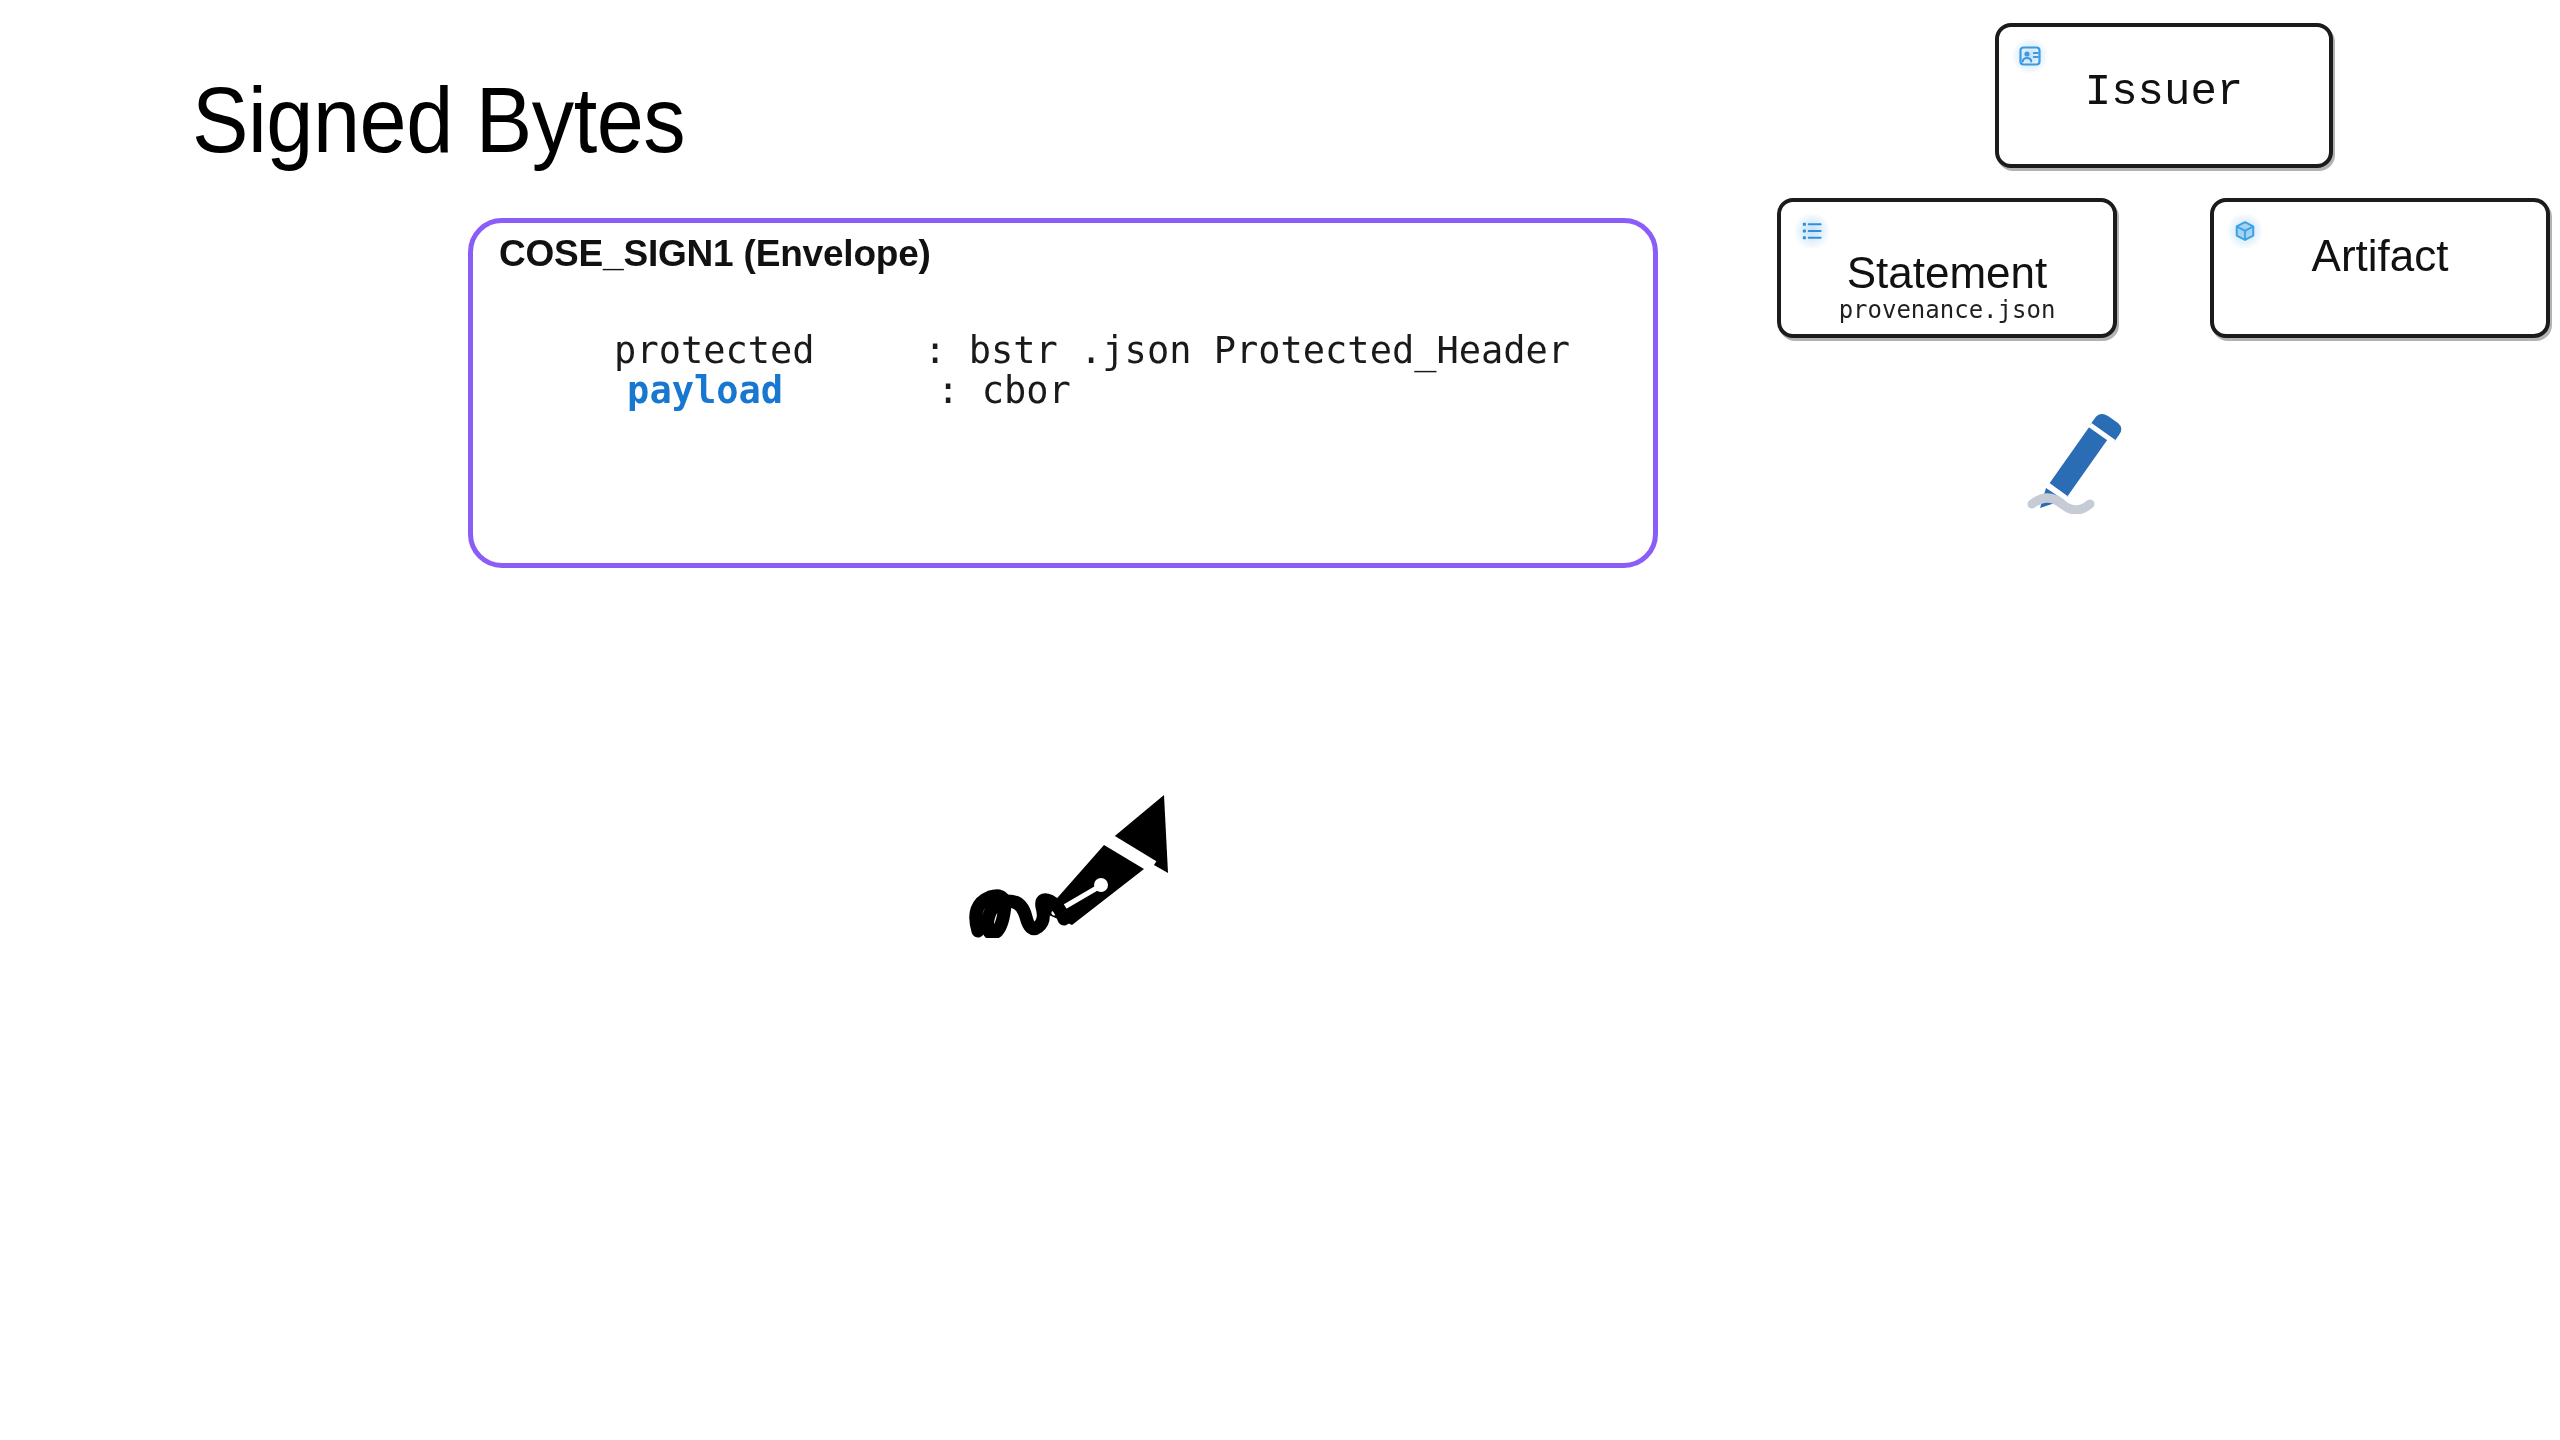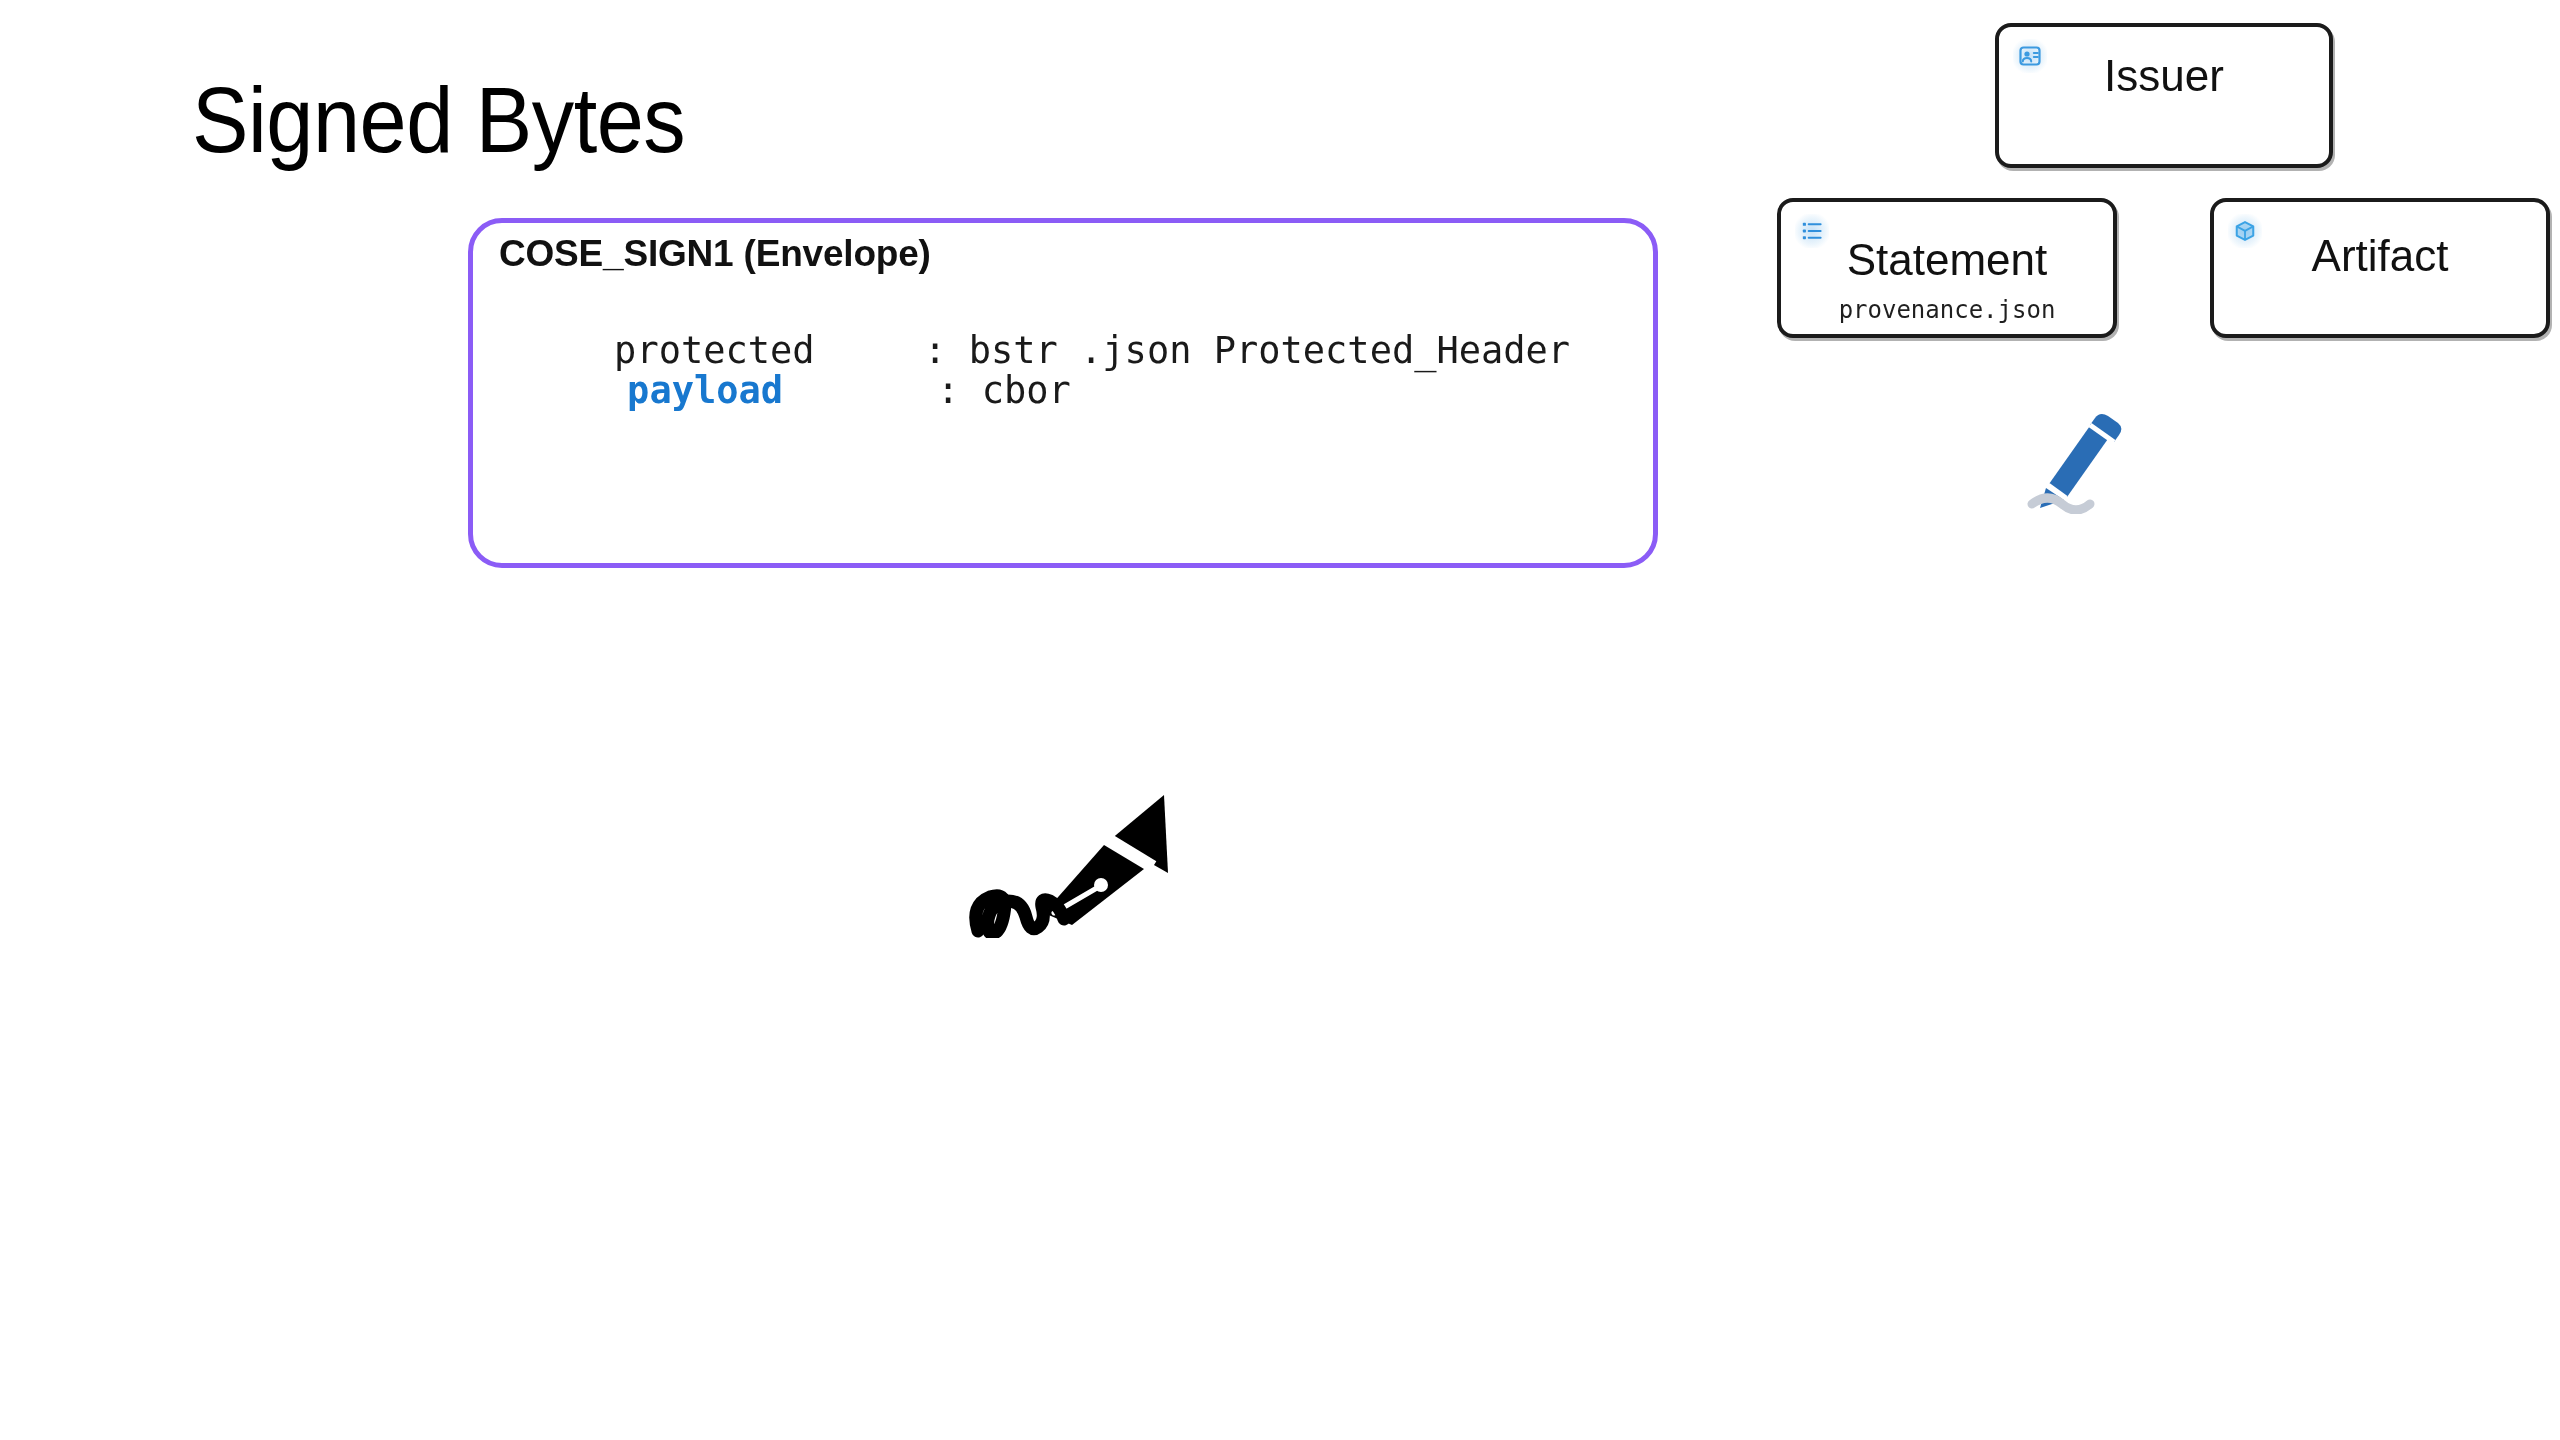--- a/index.html
+++ b/index.html
@@ -119,23 +119,23 @@
     text-align: center;
     font-family: "DejaVu Sans Mono", monospace;
     font-size: 24px;
     font-weight: 400;
     color: #1f1f1f;
     line-height: 1;
     white-space: nowrap;
   }
 
   #card-issuer    { left: 1995px; top: 23px;  width: 338px; height: 145px; }
-  #card-issuer    .node-label { top: 27px; }
+  #card-issuer    .node-label { top: 43px; font-family: Liberation Mono, monospace; }
   #card-statement { left: 1777px; top: 198px; width: 340px; height: 140px; }
-  #card-statement .node-label { top: 36px; }
+  #card-statement .node-label { top: 49px; }
   #card-statement .node-sublabel { top: 96px; }
   #card-artifact  { left: 2210px; top: 198px; width: 340px; height: 140px; }
   #card-artifact  .node-label { top: 32px; }
 
   
   #sign-pen-glyph {
     position: absolute;
     left: 2026px;
     top: 396px;
     width: 104px;

